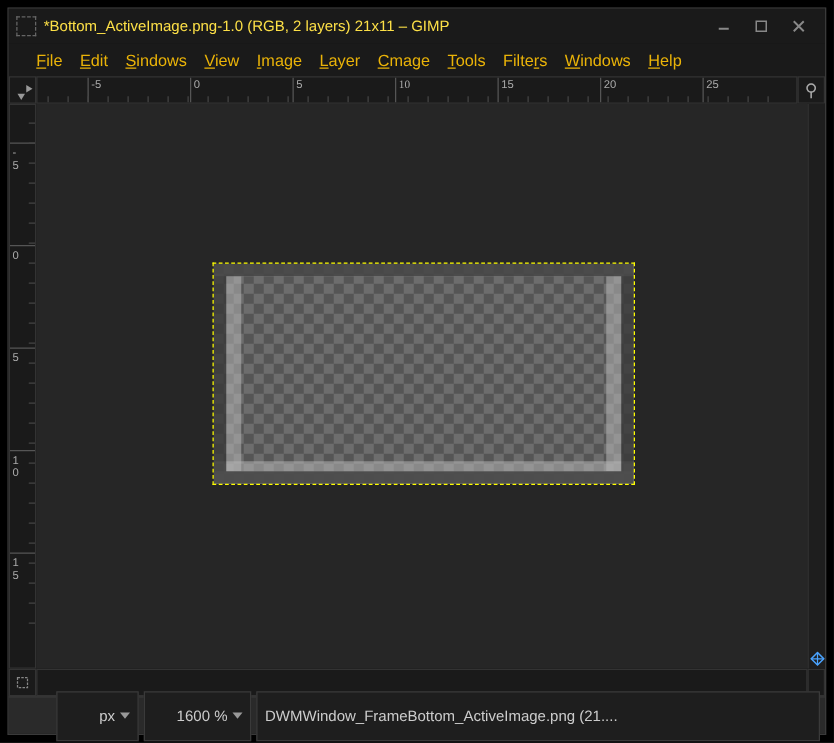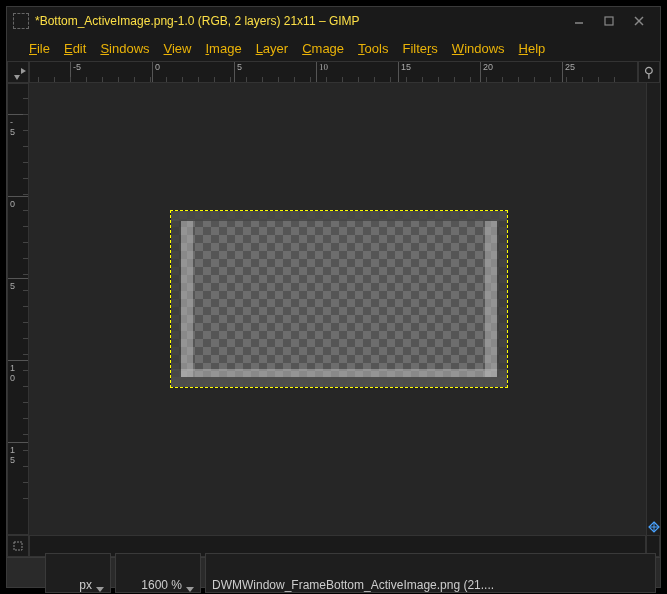--- a/index.html
+++ b/index.html
@@ -63,21 +63,21 @@
 
 
 .bottom-row { display: flex; height: 22px; background: #1a1a1a; }
 .bottom-corner { width: 22px; border: 1px solid #333; display:flex;align-items:center;justify-content:center; }
 .bottom-corner svg { display:block; }
 .hscroll { flex: 1; border: 1px solid #333; }
 .bottom-corner2 { width: 14px; border: 1px solid #333; }
 
 
 .statusbar { height: 30px; display: flex; align-items: center; background: #2a2a2a; border-top: 1px solid #3a3a3a; padding: 0 4px; gap: 4px; }
-.stat-cell { height: 40px; background: #1e1e1e; border: 1px solid #3a3a3a; display: flex; align-items: flex-end; padding: 0 6px; color: #ccc; font-size: 12px; gap: 4px; }
+.stat-cell { height: 40px; background: #1e1e1e; border: 1px solid #3a3a3a; display: flex; align-items: center; padding: 0 6px; color: #ccc; font-size: 12px; gap: 4px; }
 .stat-cell.units { width: 66px; justify-content: flex-end; }
 .stat-cell.zoom { width: 86px; justify-content: flex-end; }
 .stat-cell.path { flex: 1; overflow: hidden; white-space: nowrap; }
 .caret { width: 0; height: 0; border-left: 4px solid transparent; border-right: 4px solid transparent; border-top: 5px solid #999; }
 .stat-icon { width: 30px; display:flex; justify-content:center; }
 </style>
 </head>
 <body>
 
 <div class="window">

